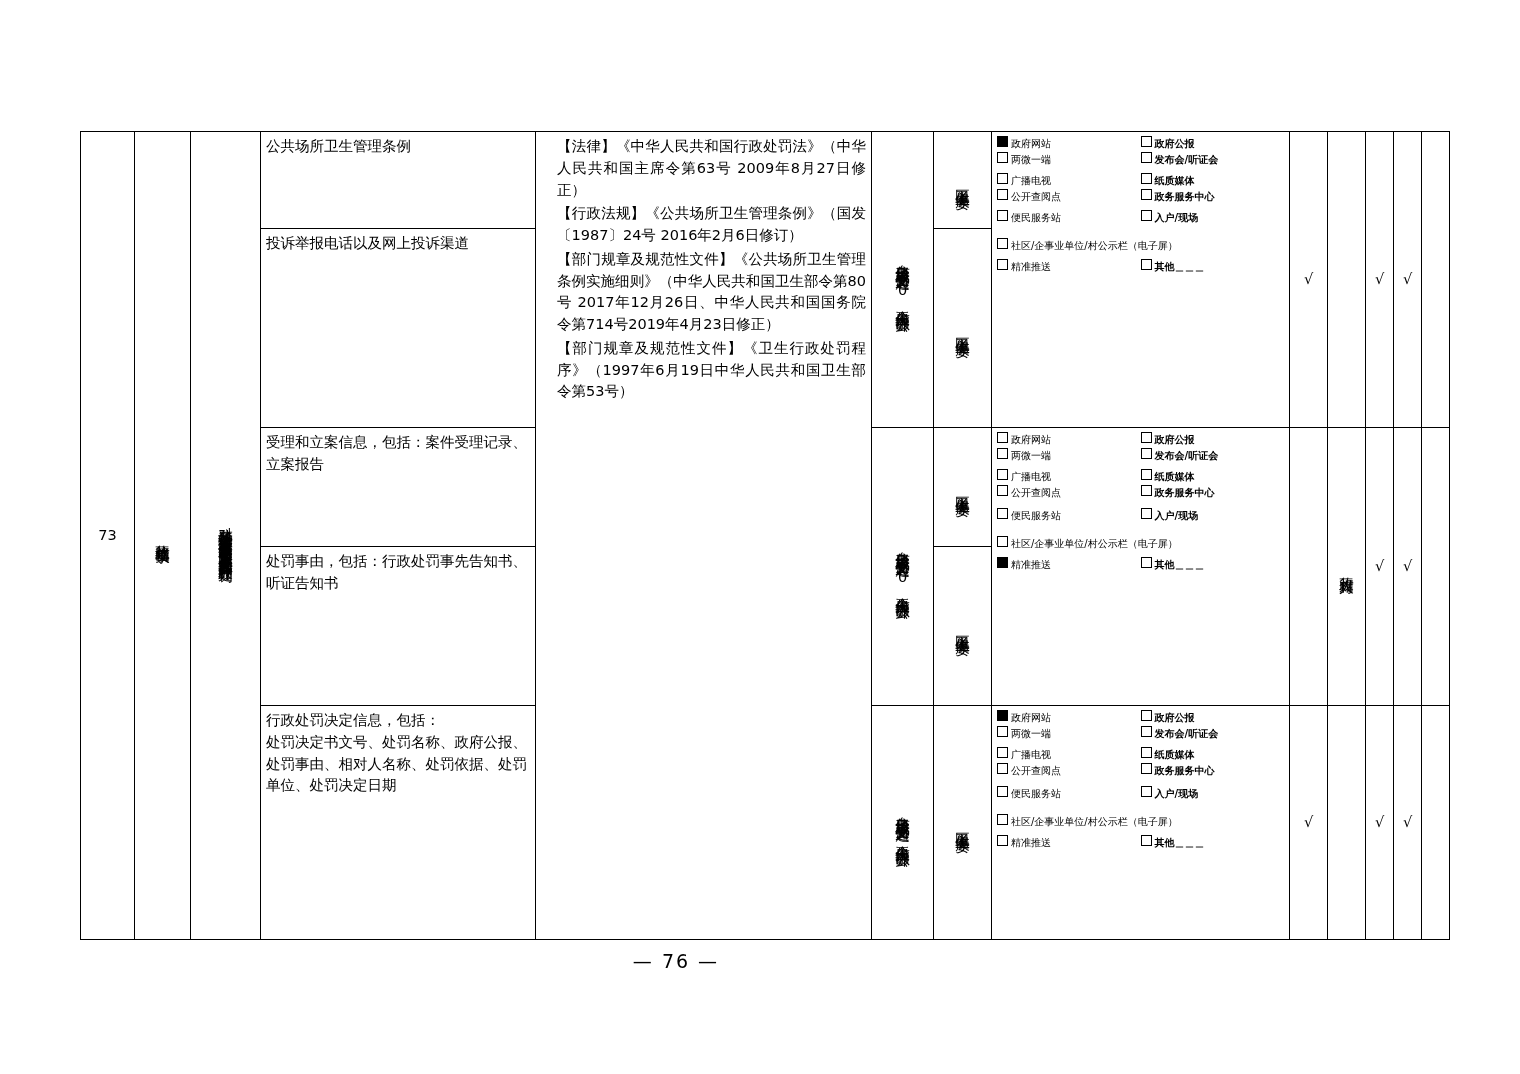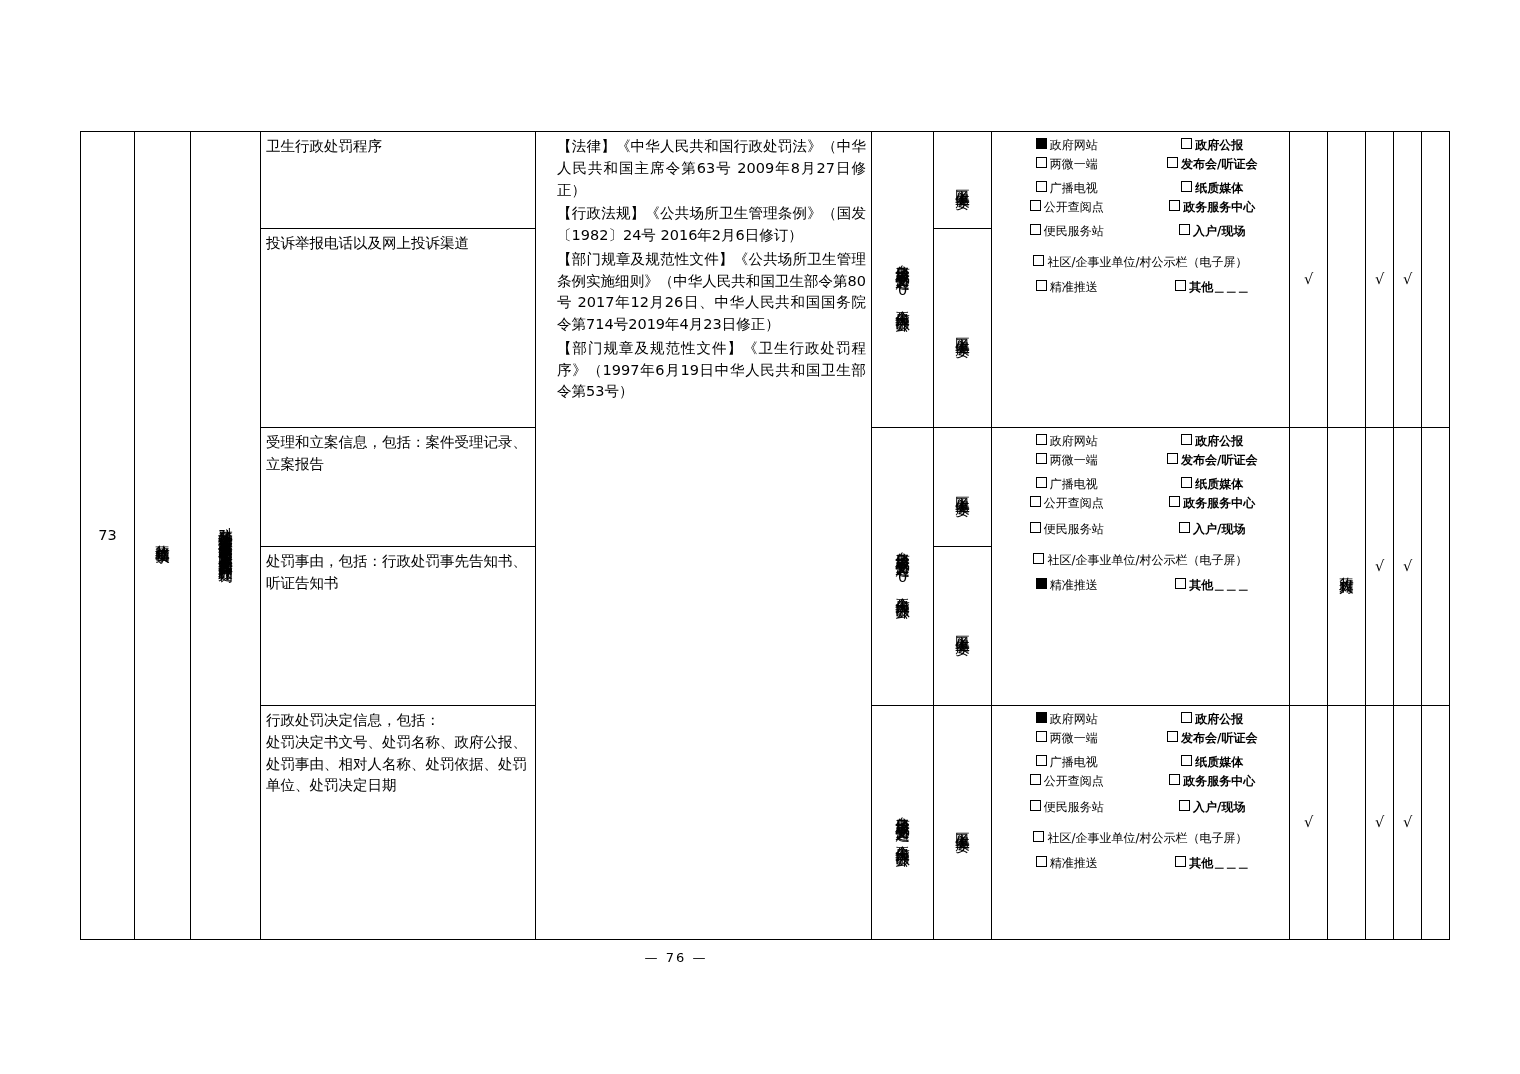--- a/index.html
+++ b/index.html
@@ -68,23 +68,22 @@
     text-align: justify;
     text-justify: inter-ideograph;
   }
   .legal p {
     margin: 0 0 2px 16px;
     text-indent: 0;
   }
   .chan {
     display: flex;
     flex-wrap: wrap;
-    font-size: 12px;
+    font-size: 10px;
     line-height: 1.55;
-    text-align: center;
   }
   .chan .row {
     display: flex;
     width: 100%;
   }
   .chan .c1 {
     width: 50%;
     box-sizing: border-box;
     padding-right: 4px;
   }
@@ -115,21 +114,21 @@
     text-align: center;
     vertical-align: middle !important;
     font-size: 15px;
   }
   .pagenum {
     position: absolute;
     left: 0;
     top: 950px;
     width: 1352px;
     text-align: center;
-    font-size: 13px;
+    font-size: 19px;
     letter-spacing: 2px;
   }
   .dept {
     font-size: 14.5px;
     line-height: 1.45;
   }
   .period {
     font-size: 14.5px;
     line-height: 1.5;
   }
@@ -162,24 +161,24 @@
         <td class="mid" rowspan="5">
           <div class="vert-wrap">
               <div class="vert">行政处罚类事项</div>
             </div>
         </td>
         <td class="mid" rowspan="5">
           <div class="vert-wrap">
               <div class="vert">对公共场所经营者安排未获得有效健康合格证明的从业人员从事直接为顾客服务工作的行政处罚</div>
             </div>
         </td>
-        <td style="height:88px">卫生行政处罚程序</td>
+        <td style="height:88px">公共场所卫生管理条例</td>
         <td rowspan="5" class="legal just">
           <p>【法律】《中华人民共和国行政处罚法》（中华人民共和国主席令第63号 2009年8月27日修正）</p>
-          <p>【行政法规】《公共场所卫生管理条例》（国发〔1982〕24号 2016年2月6日修订）</p>
+          <p>【行政法规】《公共场所卫生管理条例》（国发〔1987〕24号 2016年2月6日修订）</p>
           <p>【部门规章及规范性文件】《公共场所卫生管理条例实施细则》（中华人民共和国卫生部令第80号 2017年12月26日、中华人民共和国国务院令第714号2019年4月23日修正）</p>
           <p>【部门规章及规范性文件】《卫生行政处罚程序》（1997年6月19日中华人民共和国卫生部令第53号）</p>
         </td>
         <td rowspan="2" class="period mid">
           <div class="vert-wrap">
               <div class="vert">自信息形成或者变更之日起20个工作日内予以公开</div>
             </div>
         </td>
         <td class="dept mid">
           <div class="vert-wrap">

